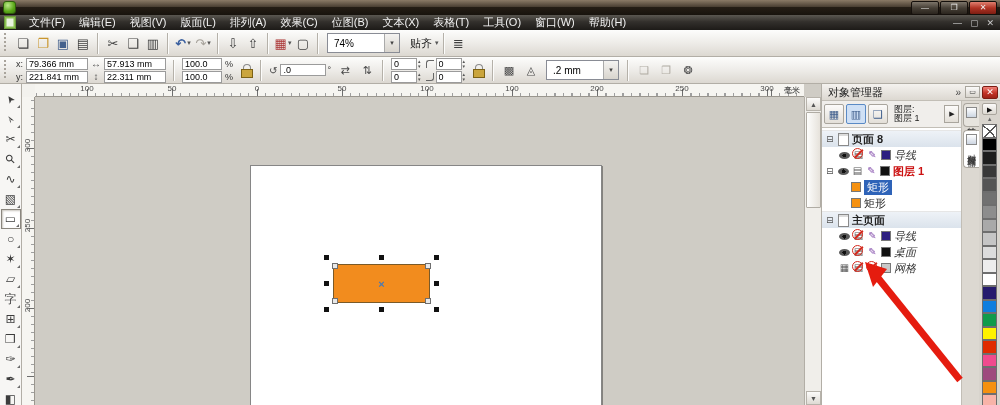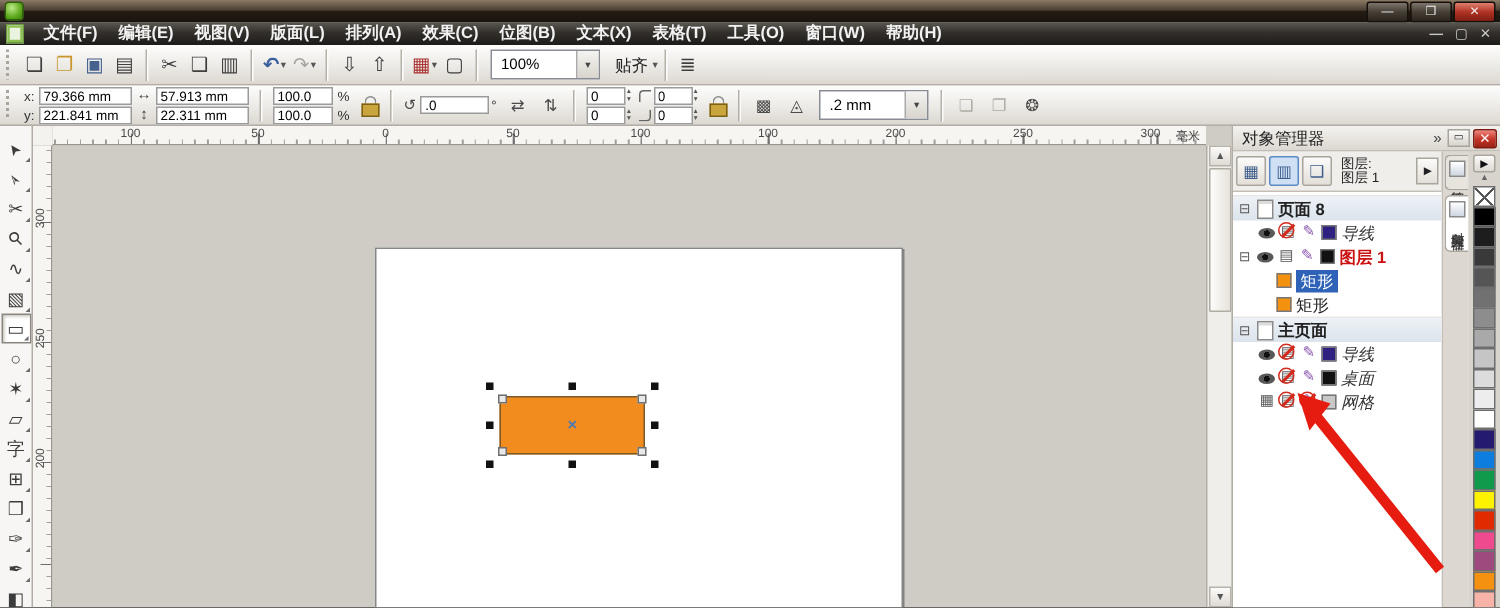--- a/index.html
+++ b/index.html
@@ -13,21 +13,21 @@
   .app-logo{width:11px;height:11px;margin:0 4px 0 3px;border-radius:3px;
     background:radial-gradient(circle at 35% 30%,#bde98a,#5aa818 60%,#3c7c0e);border:1px solid #2f5e0c;}
   .title-text{font-size:10px;text-shadow:0 1px 2px #000;white-space:nowrap;}
   .win-btns{margin-left:auto;display:flex;gap:1px;padding-right:3px;}
   .wbtn{width:26px;height:12px;font-size:8px;line-height:12px;text-align:center;color:#eee;
     background:linear-gradient(#7d756a,#463f36 50%,#2b251e);border:1px solid #15100c;border-radius:2px;}
   .wbtn.close{background:linear-gradient(#e08070,#b03324 50%,#7d1d12);}
   
   #menubar{position:absolute;left:0;top:15px;width:100%;height:15px;
     background:linear-gradient(#5a5751,#33302c 45%,#1d1b18);
-    display:flex;align-items:center;color:#f2f2f2;font-weight:bold;}
+    display:flex;align-items:center;color:#f2f2f2;}
   .menu-logo{width:10px;height:11px;margin:0 6px 0 4px;background:#e9f3e0;border:1px solid #6a9a3a;
     box-shadow:inset 0 0 0 1.5px #8cc152;}
   .menu-item{padding:0 7px;font-size:11px;line-height:15px;white-space:nowrap;}
   .mdi-controls{margin-left:auto;display:flex;gap:8px;padding-right:6px;color:#c9c9c9;font-size:9px;}
   
   .bar{position:absolute;left:0;width:100%;background:linear-gradient(#fdfdfc,#eceae6 55%,#dcd8d1);
     border-bottom:1px solid #b2aea6;display:flex;align-items:center;box-sizing:border-box;}
   #toolbar{top:30px;height:27px;}
   #propbar{top:57px;height:27px;}
   .grip{width:5px;height:20px;margin:0 5px 0 3px;
@@ -247,21 +247,21 @@
     <div class="sep"></div>
     <div class="tbtn">
         <span class="ic launch">▦</span>
         <span class="caret">▾</span>
       </div>
     <div class="tbtn">
         <span class="ic">▢</span>
       </div>
     <div class="sep"></div>
     <div class="combo">
-      <span class="cval">100%</span>
+      <span class="cval">74%</span>
       <span class="cbtn">▾</span>
     </div>
     <div class="tbtn">
       <span class="snaplbl">贴齐</span>
       <span class="caret">▾</span>
     </div>
     <div class="sep"></div>
     <div class="tbtn">
         <span class="ic">≣</span>
       </div>

